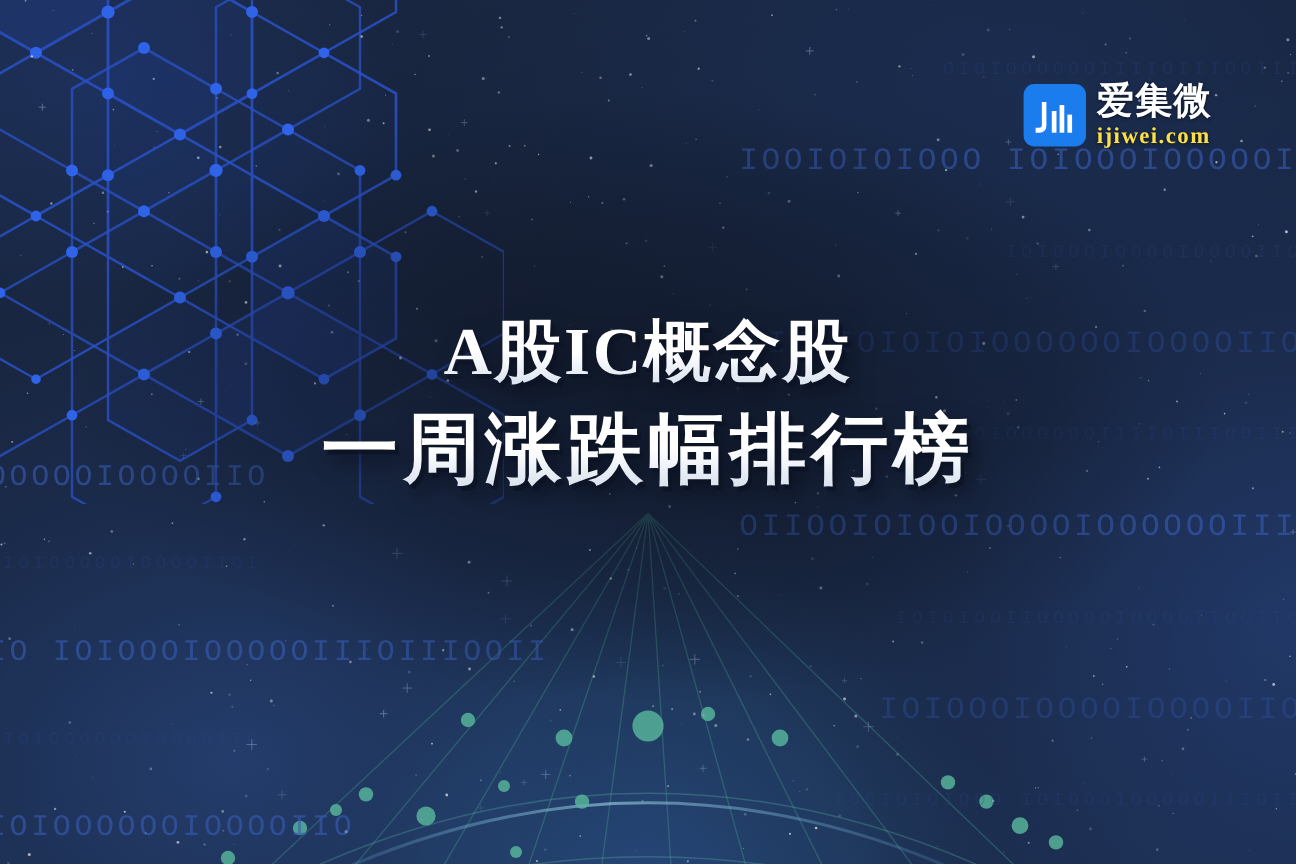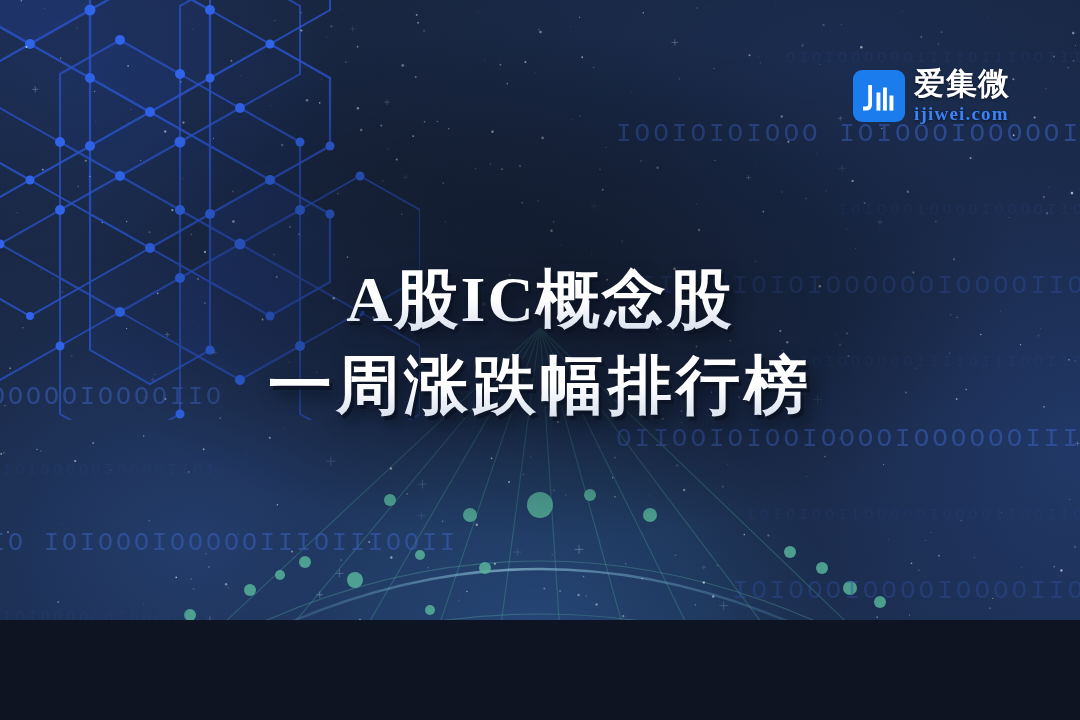--- a/index.html
+++ b/index.html
@@ -7,21 +7,21 @@
     padding: 0;
     background: #0e1422;
   }
   body {
     font-family: "Liberation Sans", sans-serif;
   }
 
   #poster {
     position: relative;
     width: 1080px;
-    height: 620px;
+    height: 720px;
     overflow: hidden;
     background: #17233a;
     user-select: none;
   }
 
   
   .layer {
     position: absolute;
     inset: 0;
     pointer-events: none;
@@ -112,42 +112,42 @@
   #logo-text { display: flex; flex-direction: column; align-items: flex-start; line-height: 1; }
   #logo-cn {
     color: #ffffff;
     font-family: "Liberation Serif", "DejaVu Serif", serif;
     font-weight: 700;
     font-size: 31px;
     letter-spacing: 1px;
     text-shadow: 0 1px 3px rgba(0,0,0,.55);
   }
   #logo-domain {
-    color: #3b82f6;
+    color: #fde047;
     font-family: "Liberation Serif", "DejaVu Serif", serif;
     font-weight: 700;
     font-size: 19px;
     letter-spacing: 1.2px;
     margin-top: 5px;
     text-shadow: 0 1px 3px rgba(0,0,0,.55);
   }
 
   
   #title-block {
     position: absolute;
     left: 0;
     right: 0;
     top: 257px;
     text-align: center;
     z-index: 5;
   }
   .title-line {
     font-family: "Liberation Serif", "DejaVu Serif", serif;
     font-weight: 700;
-    font-size: 64px;
+    font-size: 56px;
     line-height: 1.34;
     letter-spacing: 2px;
     background: linear-gradient(180deg, #ffffff 0%, #ffffff 48%, #f2f5fa 62%, #c9d6e6 100%);
     -webkit-background-clip: text;
     background-clip: text;
     color: transparent;
     -webkit-text-fill-color: transparent;
     filter: drop-shadow(3px 4px 0px rgba(12,20,36,0.85))
             drop-shadow(5px 7px 8px rgba(8,14,26,0.6));
     display: block;

